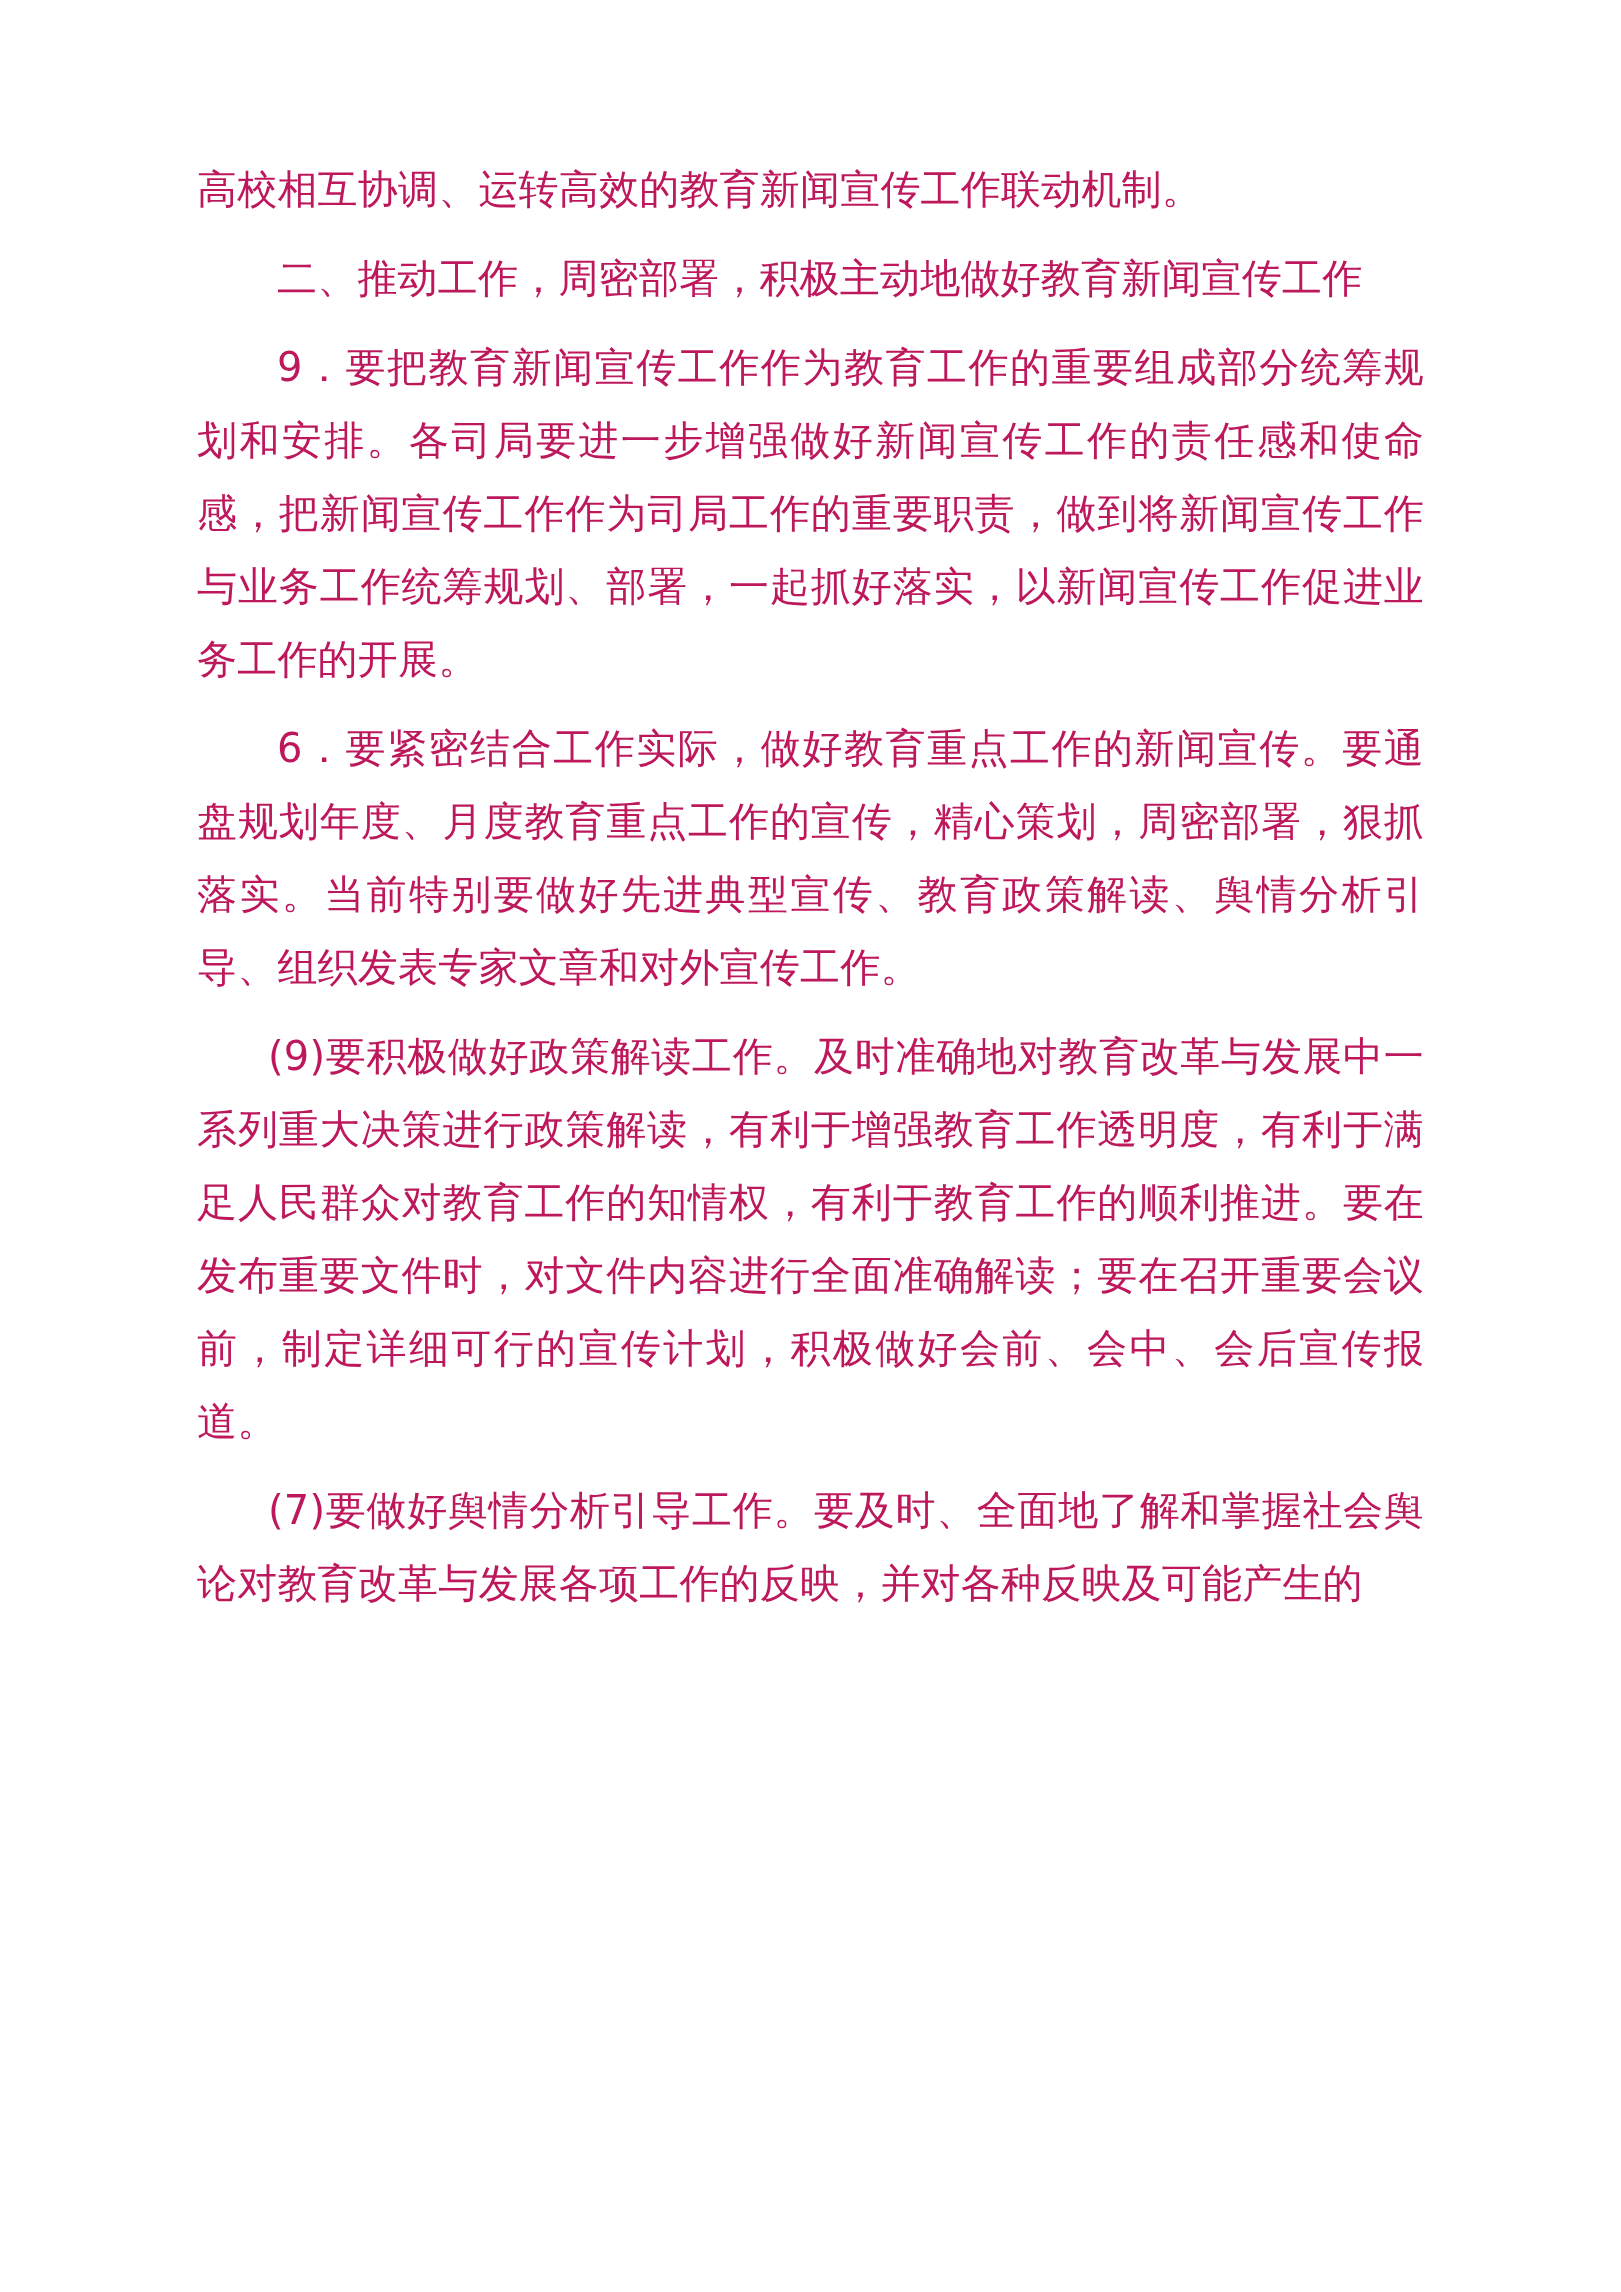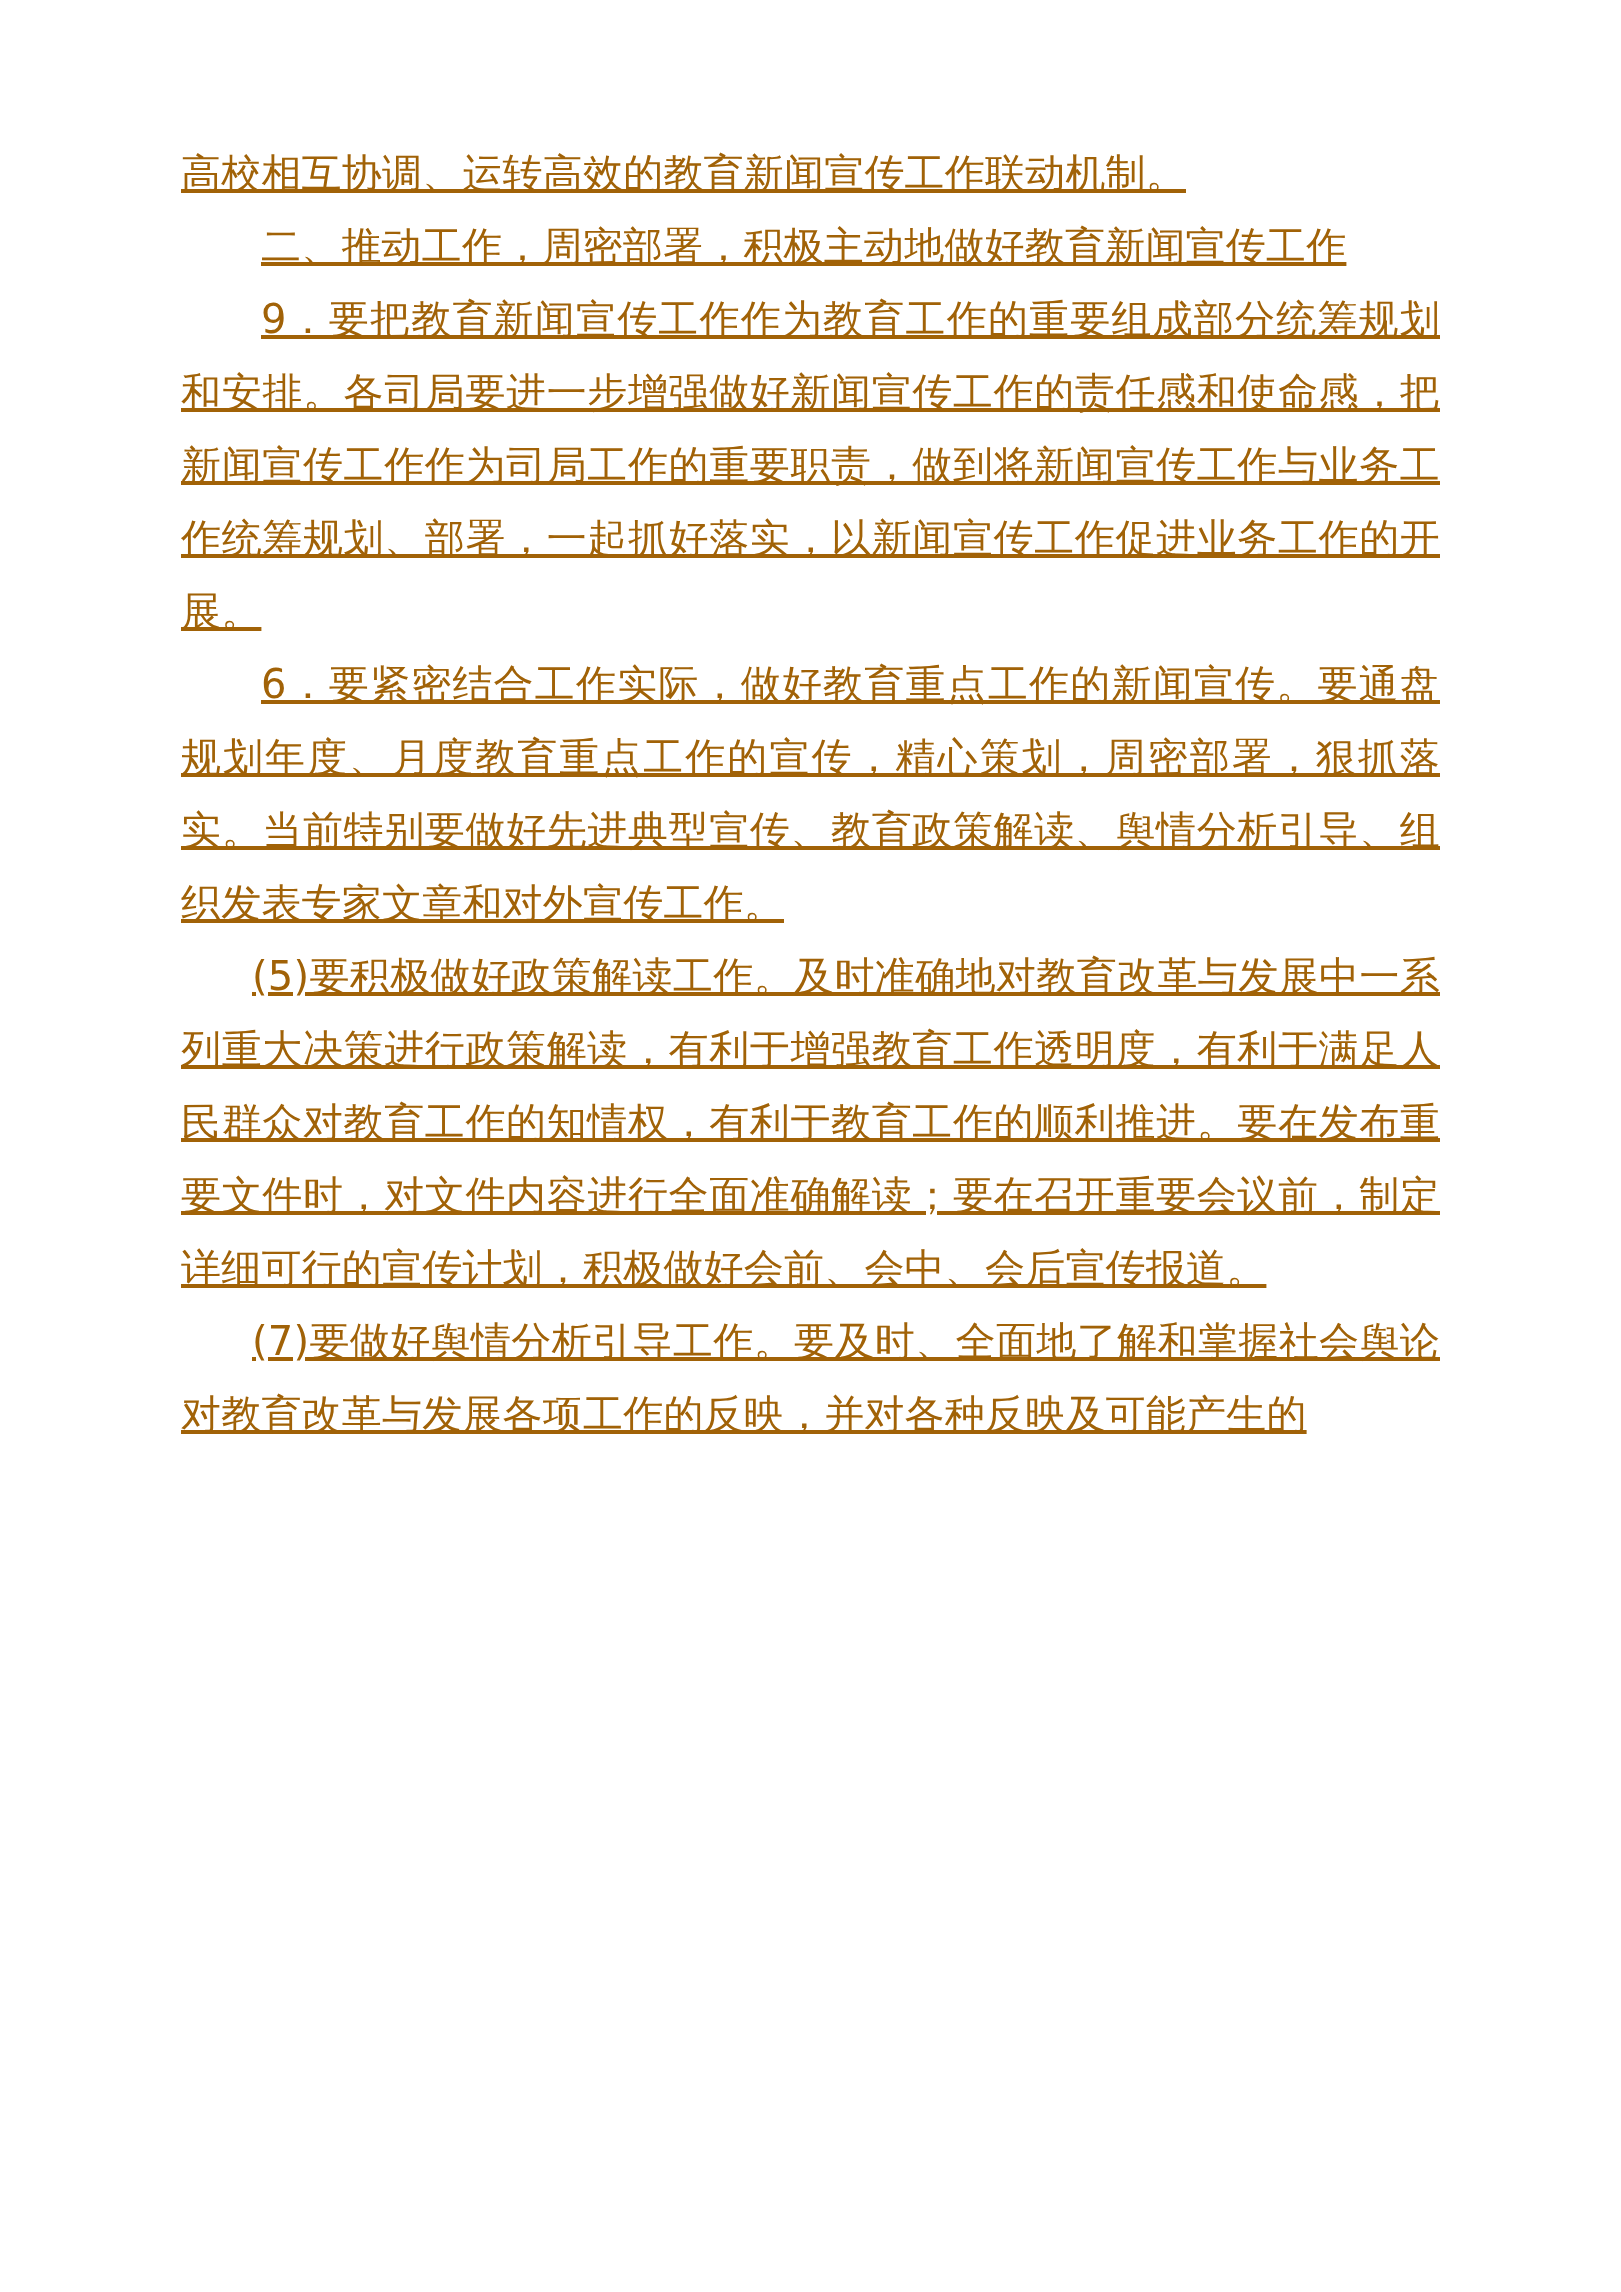--- a/index.html
+++ b/index.html
@@ -16,44 +16,43 @@
     background: #ffffff;
     position: relative;
     box-sizing: border-box;
     padding: 137px 181px 0 181px;
     overflow: hidden;
   }
   .doc-body {
     width: 1259px;
   }
   p.para {
-    margin: 0;
+    margin: 16px;
     padding: 0;
     font-size: 40px;
     line-height: 73px;
-    color: #a16207;
+    color: #be185d;
     text-align: justify;
     text-justify: inter-ideograph;
     letter-spacing: 0.2px;
     font-weight: 500;
-    text-decoration: underline;
   }
   p.indent {
     text-indent: 80px;
   }
   p.indent-small {
     text-indent: 71px;
   }
 </style>
 </head>
 <body>
 
 <div class="page">
   <div class="doc-body">
     <p class="para">高校相互协调、运转高效的教育新闻宣传工作联动机制。</p>
     <p class="para indent">二、推动工作，周密部署，积极主动地做好教育新闻宣传工作</p>
     <p class="para indent">9．要把教育新闻宣传工作作为教育工作的重要组成部分统筹规划和安排。各司局要进一步增强做好新闻宣传工作的责任感和使命感，把新闻宣传工作作为司局工作的重要职责，做到将新闻宣传工作与业务工作统筹规划、部署，一起抓好落实，以新闻宣传工作促进业务工作的开展。</p>
     <p class="para indent">6．要紧密结合工作实际，做好教育重点工作的新闻宣传。要通盘规划年度、月度教育重点工作的宣传，精心策划，周密部署，狠抓落实。当前特别要做好先进典型宣传、教育政策解读、舆情分析引导、组织发表专家文章和对外宣传工作。</p>
-    <p class="para indent-small">(5)要积极做好政策解读工作。及时准确地对教育改革与发展中一系列重大决策进行政策解读，有利于增强教育工作透明度，有利于满足人民群众对教育工作的知情权，有利于教育工作的顺利推进。要在发布重要文件时，对文件内容进行全面准确解读；要在召开重要会议前，制定详细可行的宣传计划，积极做好会前、会中、会后宣传报道。</p>
+    <p class="para indent-small">(9)要积极做好政策解读工作。及时准确地对教育改革与发展中一系列重大决策进行政策解读，有利于增强教育工作透明度，有利于满足人民群众对教育工作的知情权，有利于教育工作的顺利推进。要在发布重要文件时，对文件内容进行全面准确解读；要在召开重要会议前，制定详细可行的宣传计划，积极做好会前、会中、会后宣传报道。</p>
     <p class="para indent-small">(7)要做好舆情分析引导工作。要及时、全面地了解和掌握社会舆论对教育改革与发展各项工作的反映，并对各种反映及可能产生的</p>
   </div>
 </div>
 
 
 </body></html>

